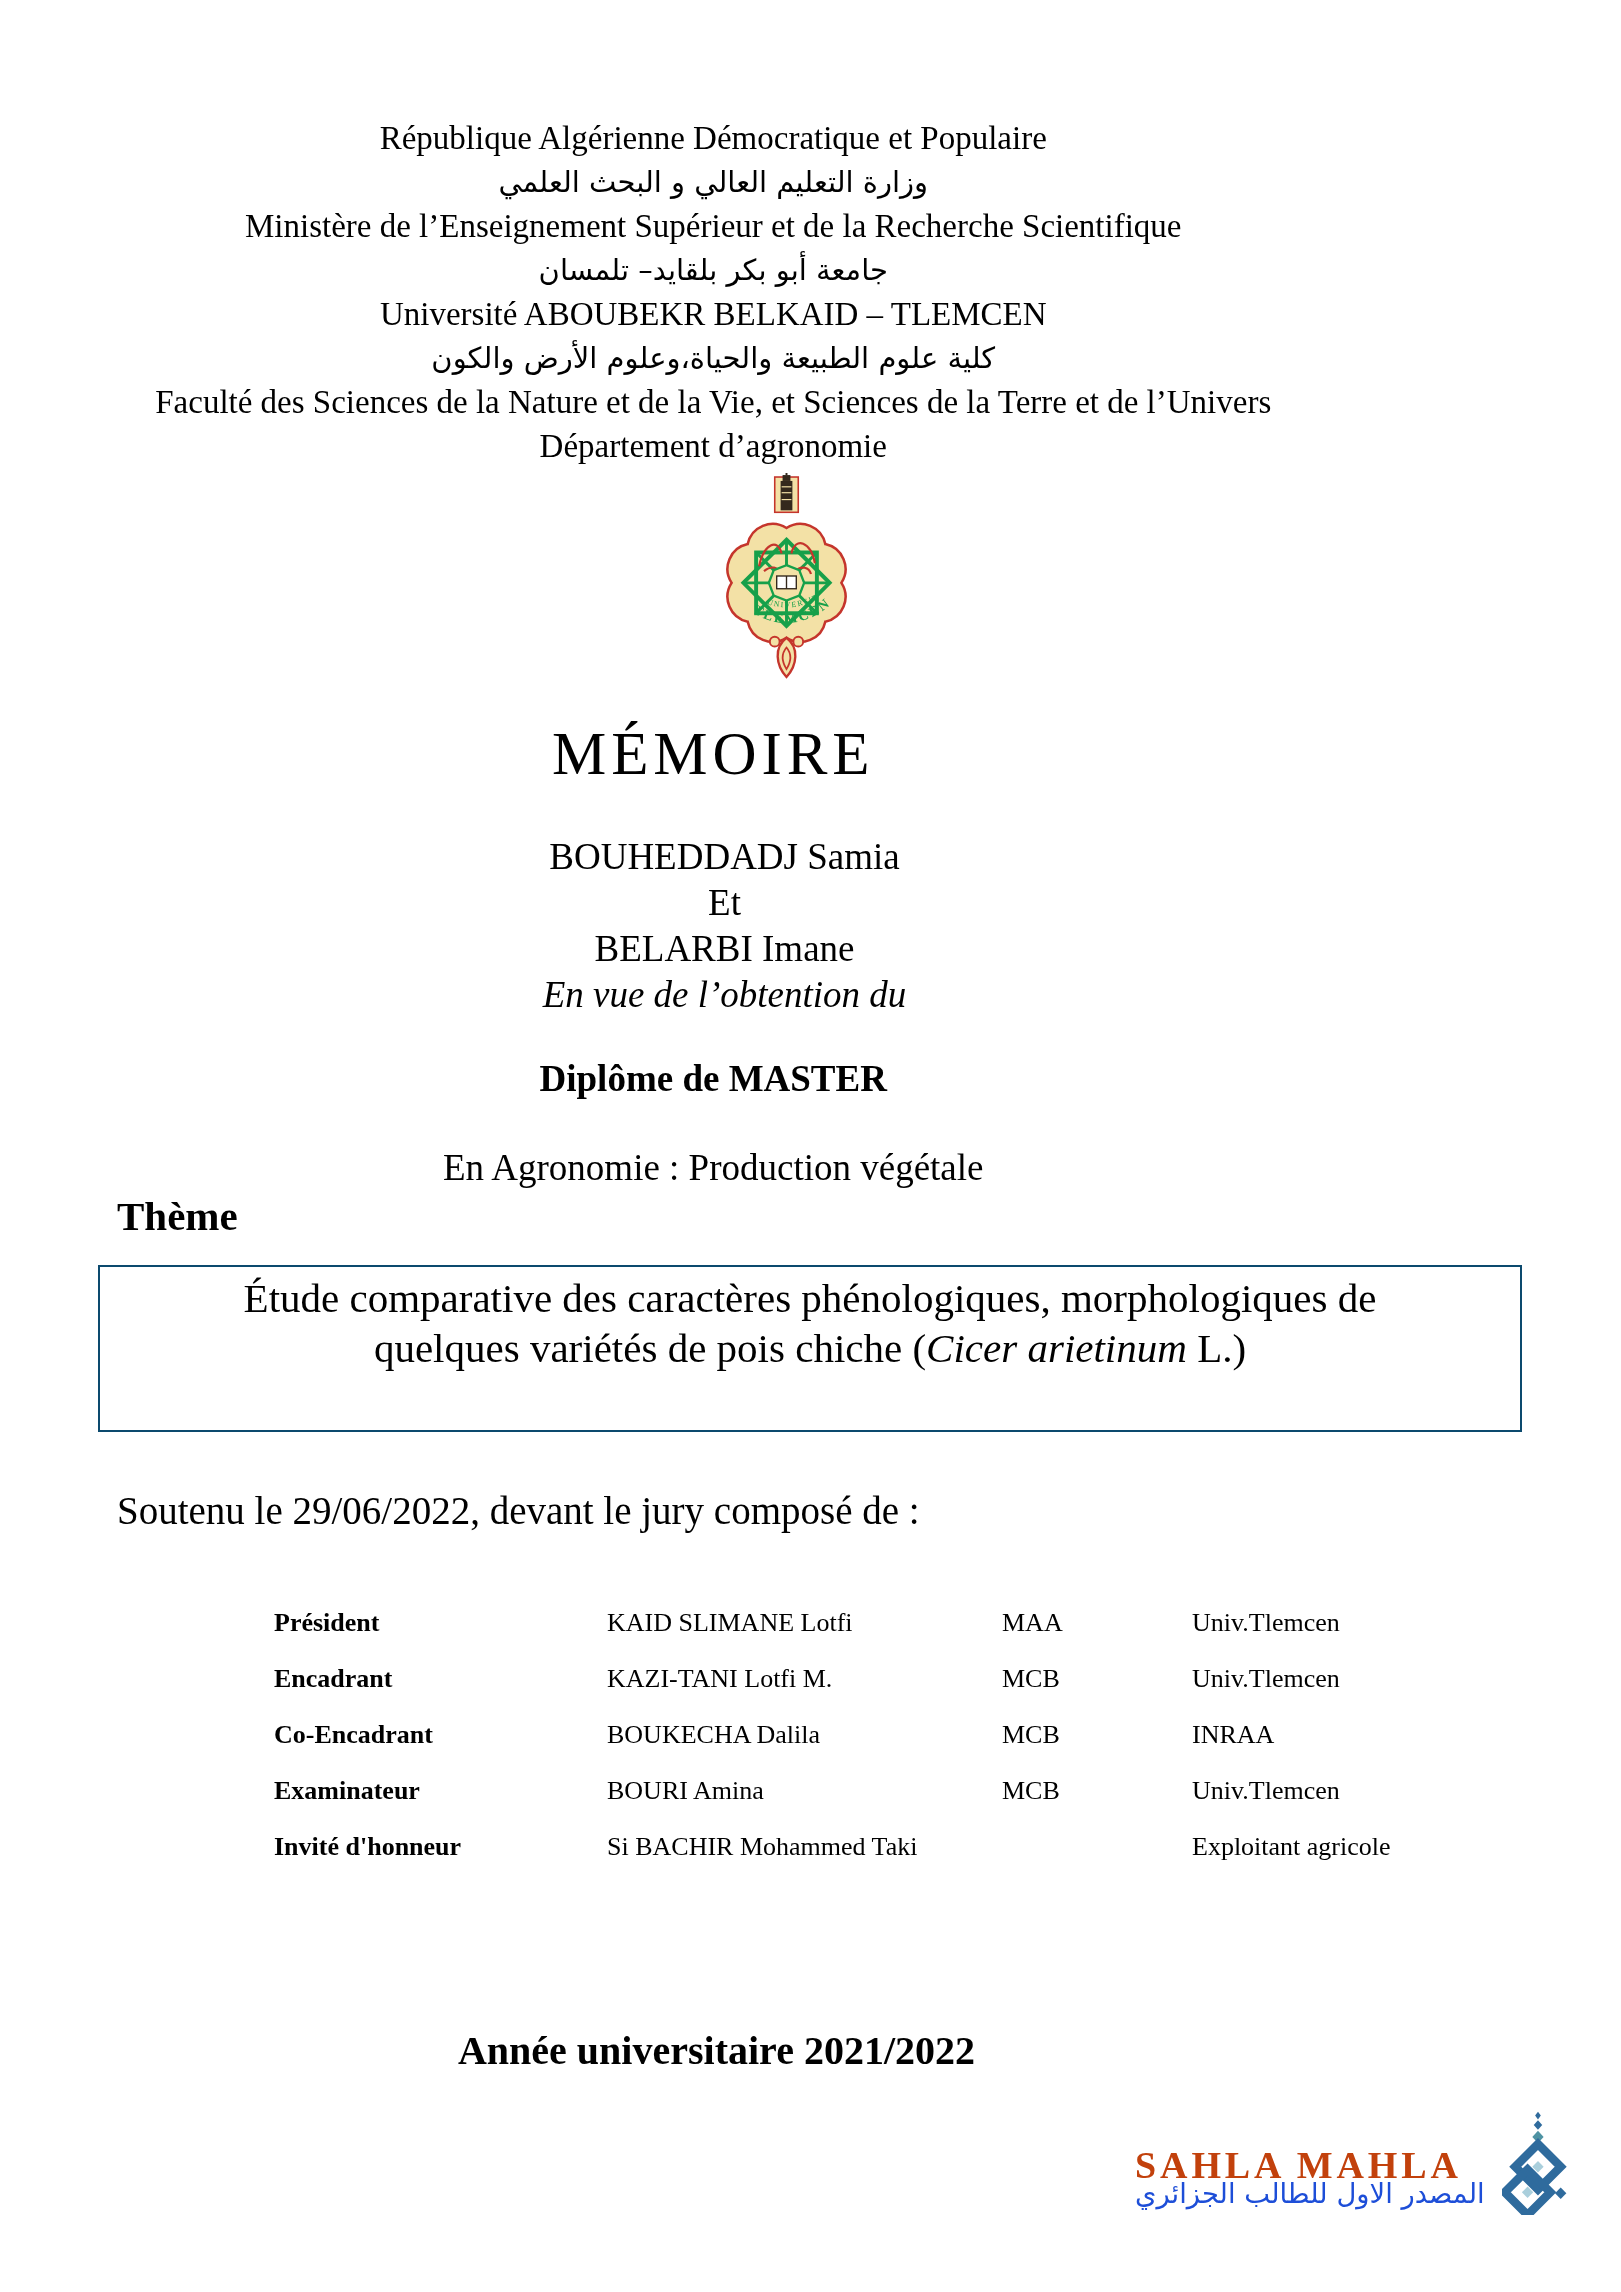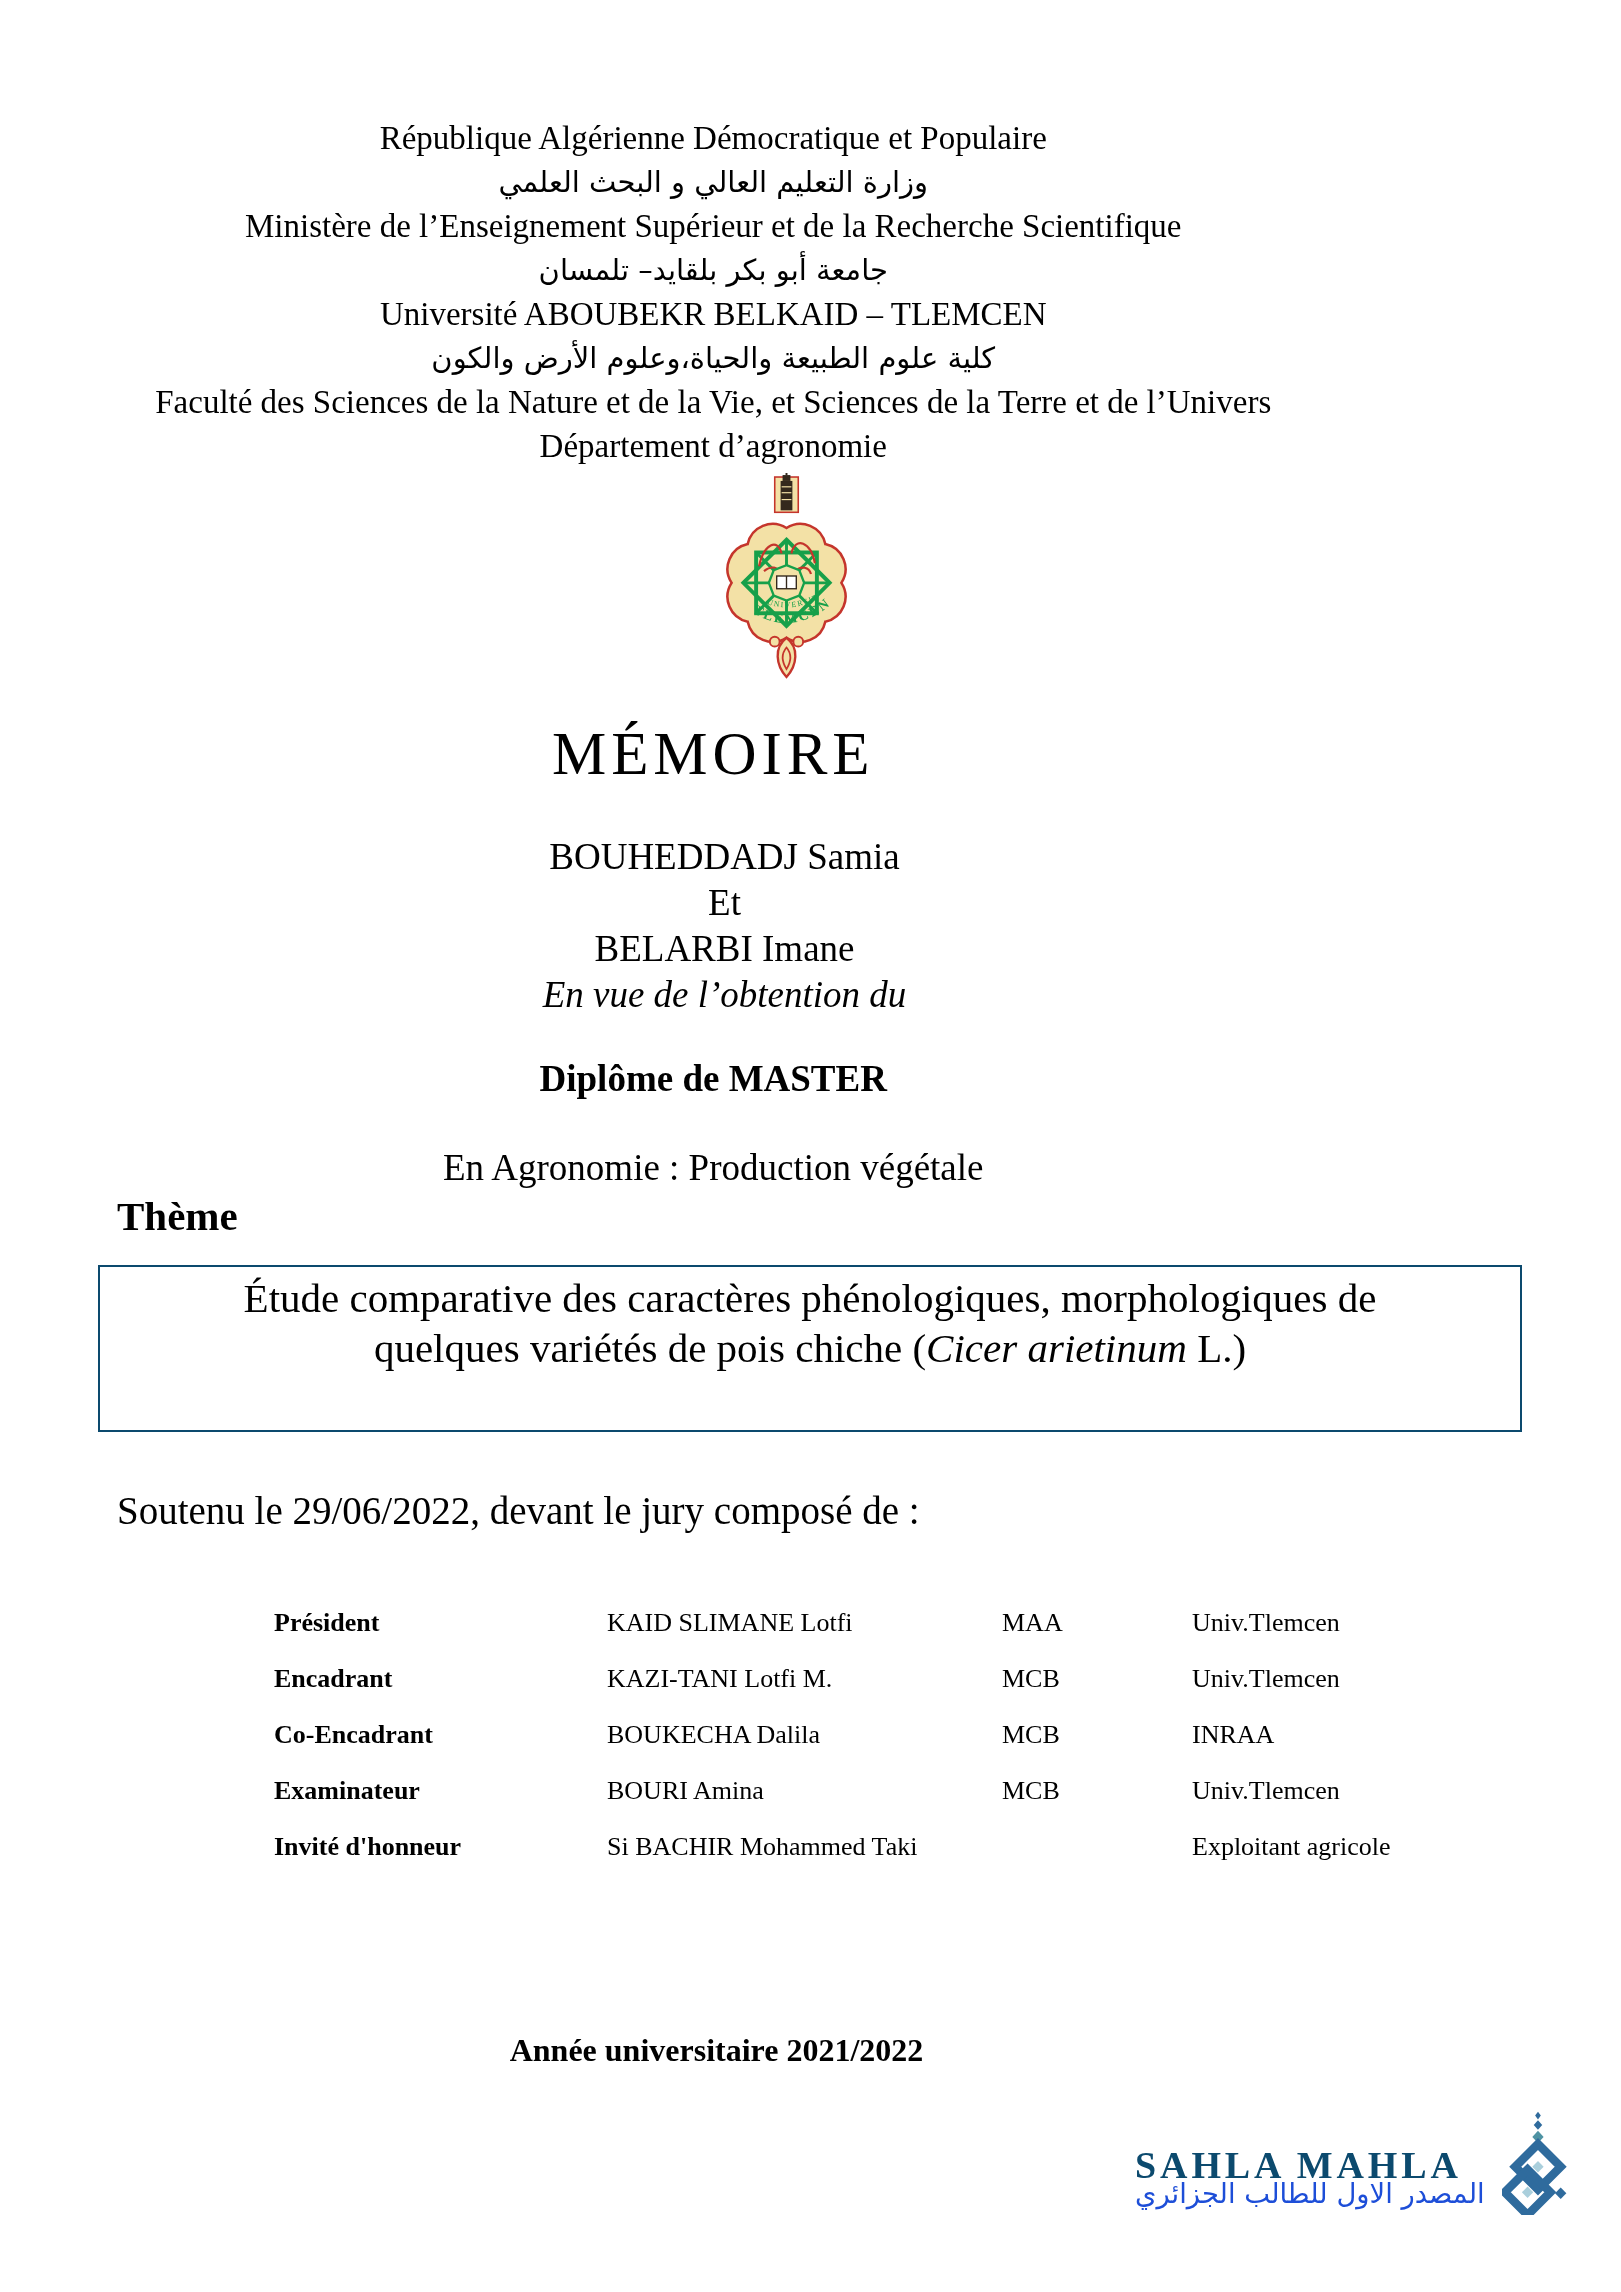--- a/index.html
+++ b/index.html
@@ -25,22 +25,22 @@
   .theme-label{top:1192px;left:117px;font-size:41px;font-weight:bold;line-height:49px;}
   .theme-box{
     top:1265px;left:98px;width:1424px;height:167px;
     border:2px solid #0c4a6e;box-sizing:border-box;
     text-align:center;font-size:41px;line-height:50px;padding-top:5.9px;
   }
   .defense{top:1490px;left:117px;font-size:39px;line-height:41px;}
   .jury{top:1603px;left:274px;width:1255px;}
   .jury-row{display:grid;grid-template-columns:333px 395px 190px 1fr;height:56px;align-items:start;font-size:26px;line-height:39px;}
   .jury-role{font-weight:bold;}
-  .year{top:2030px;left:0;width:1433px;text-align:center;font-size:32px;font-weight:bold;line-height:41px;}
-  .wm-brand{top:2143px;left:1135px;width:368px;font-size:38px;font-weight:bold;letter-spacing:3.9px;color:#0c4a6e;white-space:nowrap;}
+  .year{top:2030px;left:0;width:1433px;text-align:center;font-size:40px;font-weight:bold;line-height:41px;}
+  .wm-brand{top:2143px;left:1135px;width:368px;font-size:38px;font-weight:bold;letter-spacing:3.9px;color:#c2410c;white-space:nowrap;}
   .wm-tagline{top:2178px;left:1135px;width:361px;text-align:left;direction:rtl;font-family:"DejaVu Sans",sans-serif;font-size:27.4px;color:#1d4ed8;white-space:nowrap;}
   .wm-icon{top:2109px;left:1502px;width:71px;height:106px;}
   svg{display:block;}
 </style>
 </head>
 <body>
 
 <div id="page">
 
   <div class="abs full hdr">

